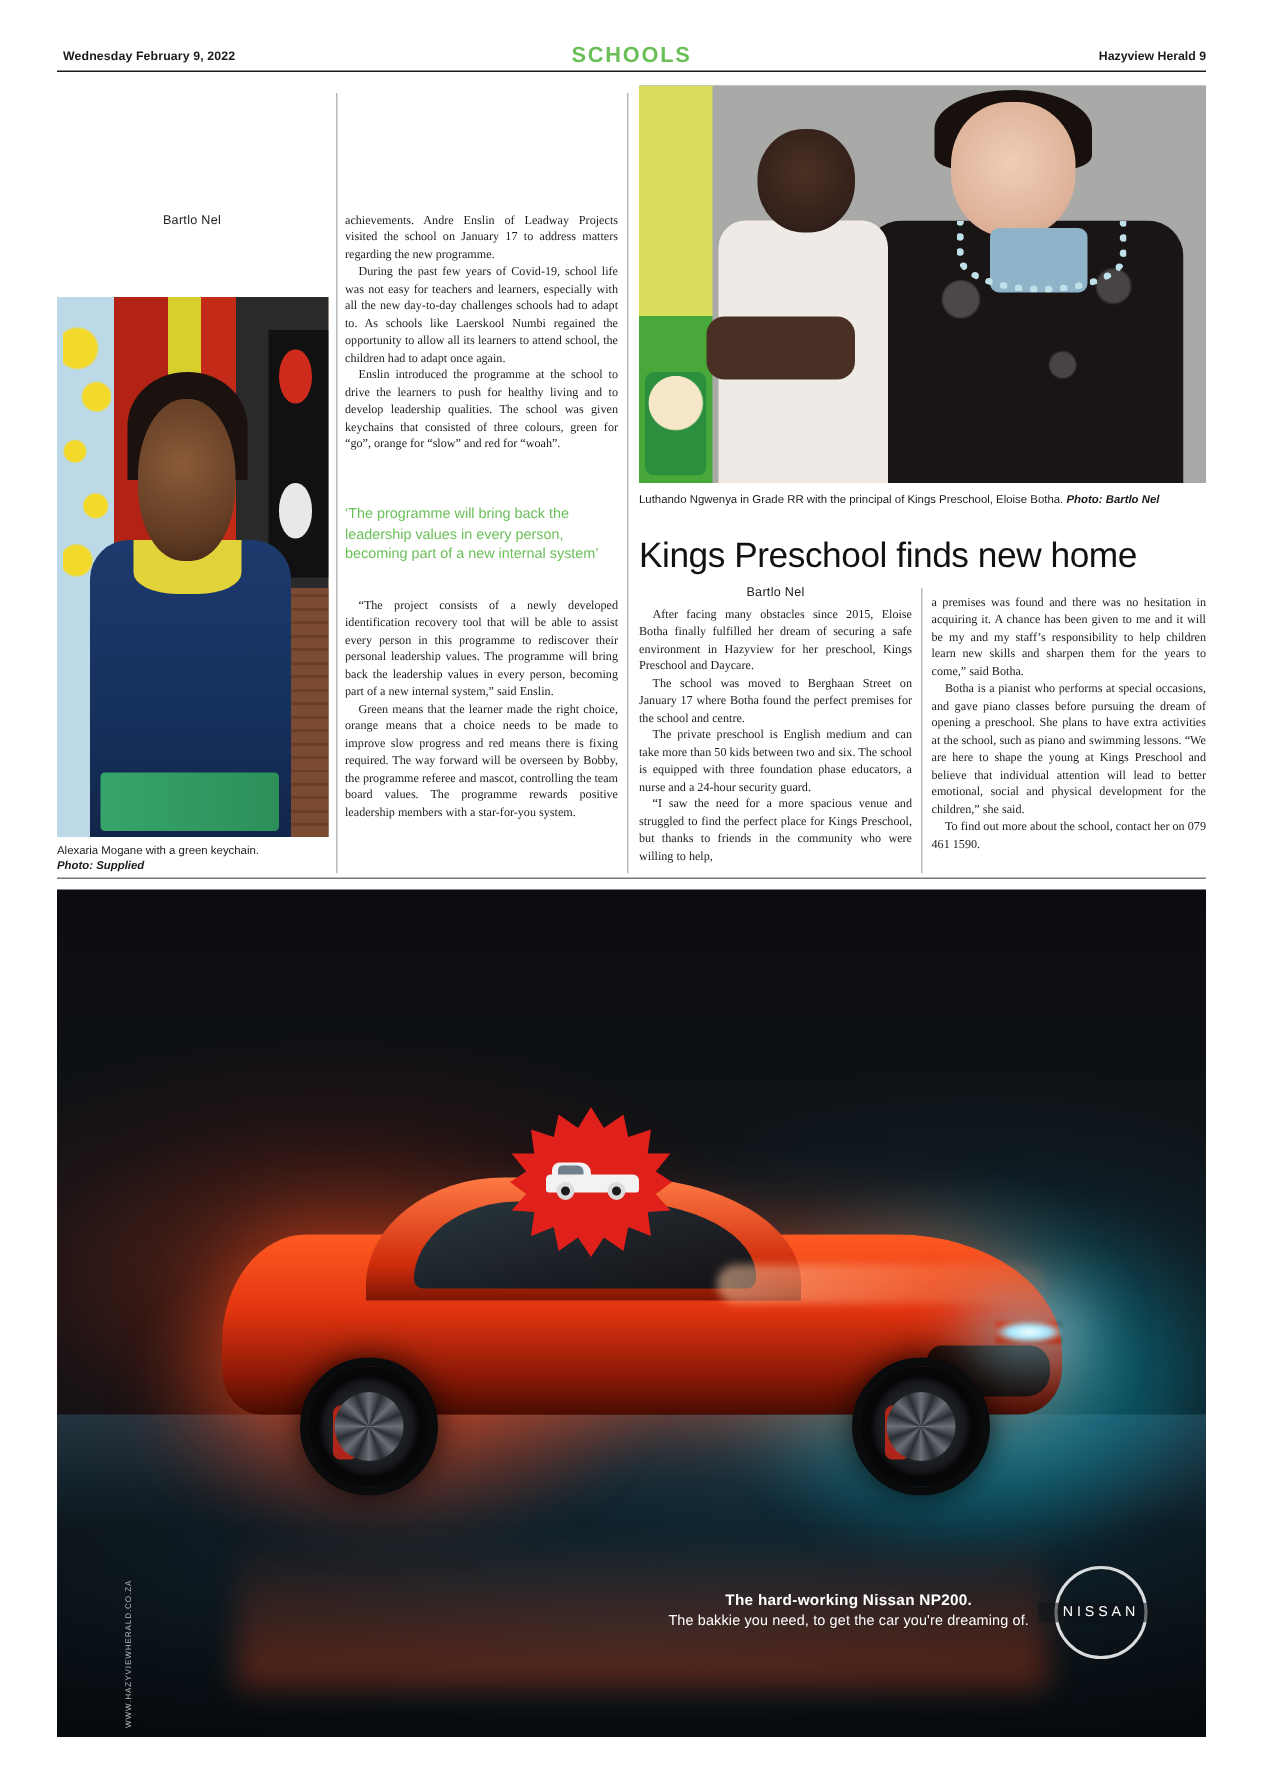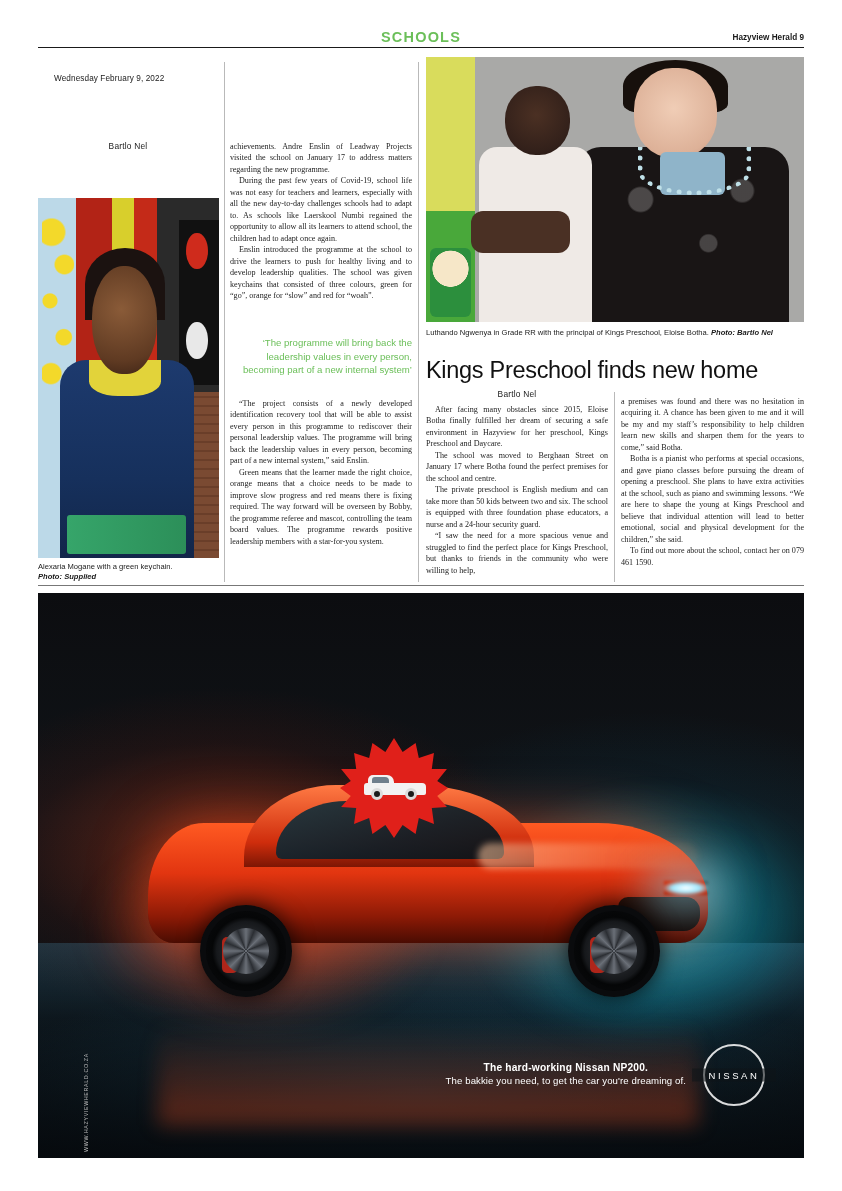--- a/index.html
+++ b/index.html
@@ -9,25 +9,24 @@
     font-family: "Liberation Serif", serif;
     overflow: hidden;
   }
   .page { position: relative; width: 842px; height: 1191px; background: #fff; }
 
   
   .masthead {
     position: absolute; left: 38px; top: 33px; width: 766px; height: 22px;
   }
   .masthead .date {
-    position: absolute; left: 16px; top: 0;
-    font-family: "Liberation Sans", sans-serif;
-    font-size: 8.2px; font-weight: normal; color: #1a1a1a;
+    position: absolute; left: 4px; top: 0;
+    font-family: "Liberation Sans", sans-serif;
+    font-size: 8.2px; font-weight: bold; color: #1a1a1a;
     letter-spacing: 0.1px;
-    margin-top: 41px;
   }
   .masthead .section {
     position: absolute; left: 50%; top: -4px; transform: translateX(-50%);
     font-family: "Liberation Sans", sans-serif;
     font-size: 14.5px; font-weight: bold; color: #6bbf59;
     letter-spacing: 1.2px;
   }
   .masthead .publication {
     position: absolute; right: 0; top: 0;
     font-family: "Liberation Sans", sans-serif;
@@ -73,21 +72,21 @@
     font-family: "Liberation Sans", sans-serif;
     font-size: 7.6px; line-height: 1.35; color: #1a1a1a;
   }
   .caption .credit { font-weight: bold; font-style: italic; }
   .cap-left { position: absolute; left: 38px; top: 562px; width: 181px; }
 
   .pullquote {
     position: absolute; left: 230px; top: 336px; width: 182px;
     font-family: "Liberation Sans", sans-serif;
     font-size: 9.6px; line-height: 1.42; color: #6bbf59;
-    text-align: right;
+    text-align: left;
   }
   .a1-c2b { position: absolute; left: 230px; top: 398px; width: 182px; }
 
   
   .photo-top {
     position: absolute; left: 426px; top: 57px; width: 378px; height: 265px;
     overflow: hidden; background: #9a9a9a;
   }
   .cap-top { position: absolute; left: 426px; top: 328px; width: 378px; }
 

